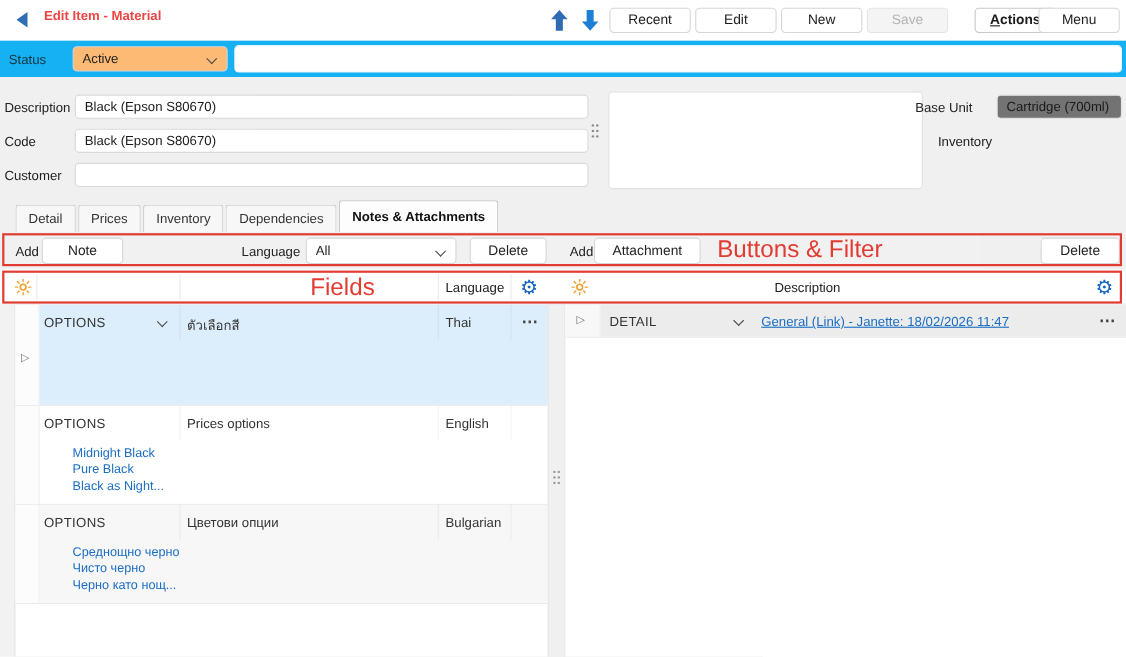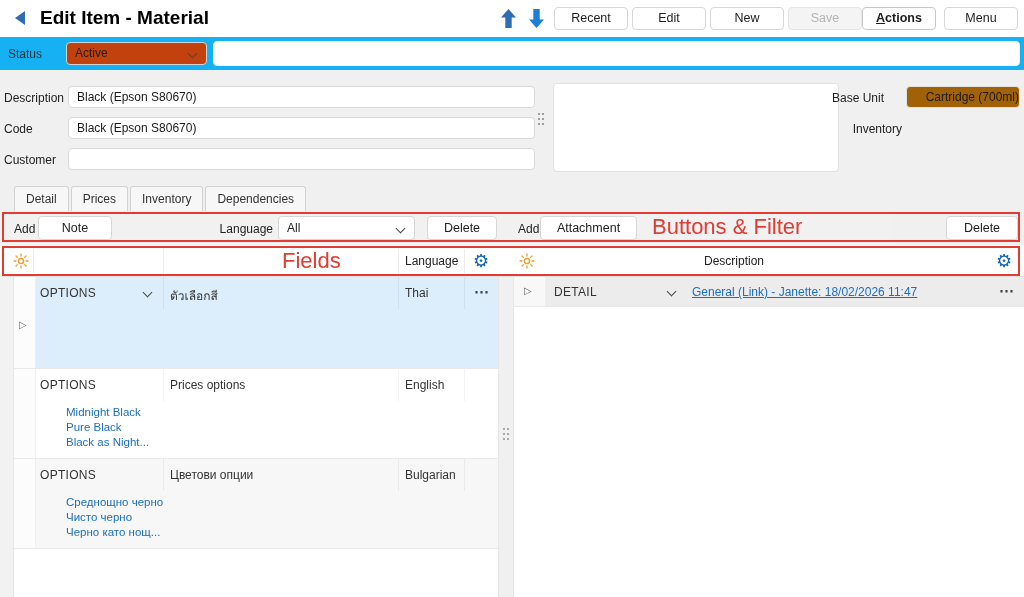--- a/index.html
+++ b/index.html
@@ -4,40 +4,40 @@
 <style>
   * { box-sizing: border-box; margin: 0; padding: 0; }
   html,body { width:1024px; height:597px; overflow:hidden; }
   body { font-family:"Liberation Sans", sans-serif; font-size:12px; color:#222; background:#f0f0f0; }
   #app { position:relative; width:1024px; height:597px; }
   .abs { position:absolute; }
 
   
   .titlebar { left:0; top:0; width:1024px; height:37px; background:#fff; }
   .back-tri { left:15px; top:11px; width:0; height:0; border-top:7px solid transparent; border-bottom:7px solid transparent; border-right:10px solid #2e6db4; }
-  .page-title { left:40px; top:7px; font-size:19px; font-weight:bold; color:#000000; }
+  .page-title { left:40px; top:7px; font-size:12px; font-weight:bold; color:#ef4444; }
   .nav-arrow { top:8px; width:19px; height:21px; }
   .tb-btn { top:7px; width:74px; height:23px; background:#fff; border:1px solid #d6d6d6; border-radius:4px; font-size:12.5px; text-align:center; line-height:21px; color:#1c1c1c; }
   .tb-btn.disabled { background:#f4f4f4; border-color:#e4e4e4; color:#b4b4b4; }
   .tb-btn.bold { font-weight:bold; border-color:#c9c9c9; }
   .accel { text-decoration:underline; }
 
   
   .statusbar { left:0; top:37px; width:1024px; height:33px; background:#15b1f2; }
   .status-label { left:8px; top:10px; color:#16323e; }
-  .status-select { left:66px; top:5px; width:141px; height:23px; background:#c2410c; border:1px solid #cfd4d8; border-radius:4px; line-height:21px; padding-left:8px; }
+  .status-select { left:66px; top:5px; width:141px; height:23px; background:#fdba74; border:1px solid #cfd4d8; border-radius:4px; line-height:21px; padding-left:8px; }
   .status-input { left:213px; top:4px; width:807px; height:25px; background:#fff; border:1px solid #e8f4fb; border-radius:4px; }
 
   .chev { position:absolute; width:7px; height:7px; border-right:1.5px solid #4a4a4a; border-bottom:1.5px solid #4a4a4a; transform:rotate(45deg); }
 
   
   .formarea { left:0; top:70px; width:1024px; height:112px; background:#f0f0f0; }
   .flabel { color:#222; }
   .finput { background:#fff; border:1px solid #d9d9d9; border-radius:4px; height:22px; line-height:20px; padding-left:8px; color:#1a1a1a; }
-  .finput.readonly { background:#a16207; border-color:#e3e3e3;text-align:right; }
+  .finput.readonly { background:#737373; border-color:#e3e3e3; }
   .notes-box { left:553px; top:13px; width:286px; height:89px; background:#fff; border:1px solid #e2e2e2; border-radius:4px; }
 
   .dots-svg { position:absolute; }
 
   
   .tabs { position:absolute; left:14px; top:182px; height:29px; display:flex; align-items:flex-end; gap:2px; }
   .tab { height:25px; line-height:24px; padding:0 11px; background:#f7f7f7; border:1px solid #d2d2d2; border-bottom:none; border-radius:3px 3px 0 0; color:#333; }
   .tab.active { height:29px; line-height:29px; background:#fdfdfd; font-weight:bold; border-color:#c6c6c6; color:#111; }
 
   
@@ -100,21 +100,21 @@
       <path d="M9.5 1 L17 9.5 H12.7 V20 H6.3 V9.5 H2 Z" fill="#2e6db4"></path>
     </svg>
     <svg class="abs nav-arrow" style="left:527px" viewBox="0 0 19 21">
       <path d="M9.5 20 L2 11.5 H6.3 V1 H12.7 V11.5 H17 Z" fill="#1c7fd6"></path>
     </svg>
 
     <div class="abs tb-btn" style="left:554px">Recent</div>
     <div class="abs tb-btn" style="left:632px">Edit</div>
     <div class="abs tb-btn" style="left:710px">New</div>
     <div class="abs tb-btn disabled" style="left:788px">Save</div>
-    <div class="abs tb-btn bold" style="left:862px"><span class="accel">A</span><span>ctions</span></div>
+    <div class="abs tb-btn bold" style="left:886px"><span class="accel">A</span><span>ctions</span></div>
     <div class="abs tb-btn" style="left:944px">Menu</div>
   </div>
 
   <div class="abs statusbar">
     <div class="abs status-label">Status</div>
     <div class="abs status-select">
       <span>Active</span>
       <span class="chev" style="right:10px; top:7px;"></span>
     </div>
     <div class="abs status-input"></div>
@@ -145,20 +145,21 @@
     <div class="abs finput readonly" style="left:906px; top:16px; width:114px;">Cartridge (700ml)</div>
 
     <div class="abs flabel" style="left:832px; top:52px; width:70px; text-align:right;">Inventory</div>
   </div>
 
   <div class="tabs">
     <div class="tab">Detail</div>
     <div class="tab">Prices</div>
     <div class="tab">Inventory</div>
     <div class="tab">Dependencies</div>
+    <div class="tab active">Notes &amp; Attachments</div>
   </div>
 
   <div class="abs toolbar">
     <div class="abs tb-text" style="left:14px;">Add</div>
     <div class="abs small-btn" style="left:38px; width:74px;">Note</div>
     <div class="abs tb-text" style="left:218px; width:55px; text-align:right;">Language</div>
     <div class="abs lang-select">
       <span>All</span>
       <span class="chev" style="right:10px; top:8px;"></span>
     </div>

